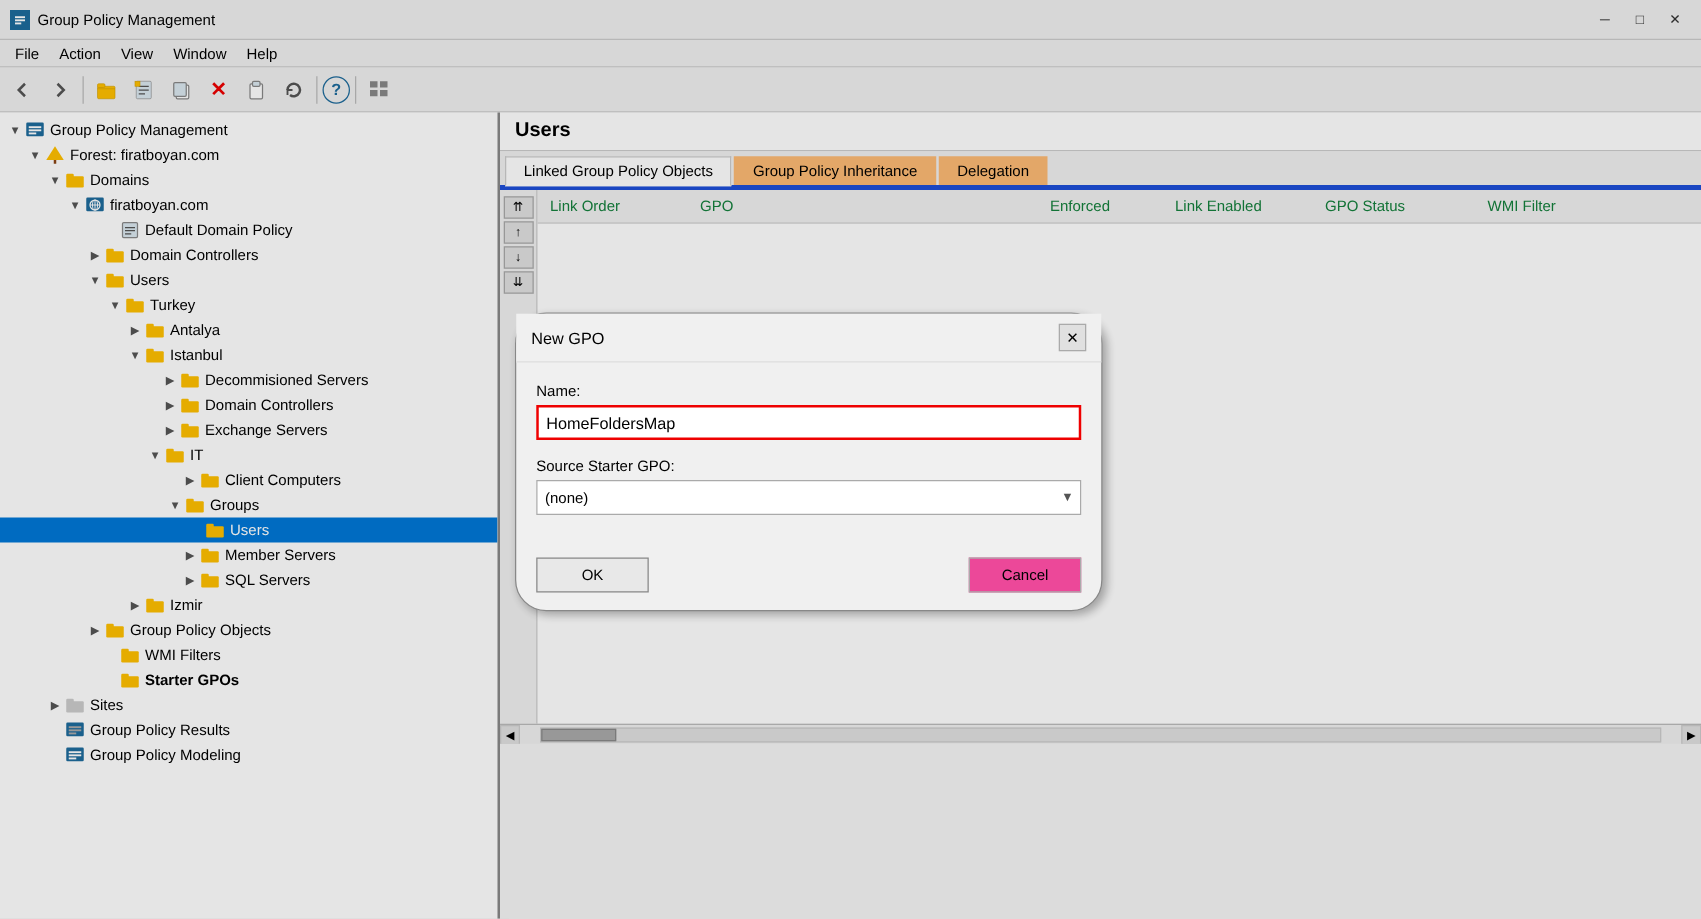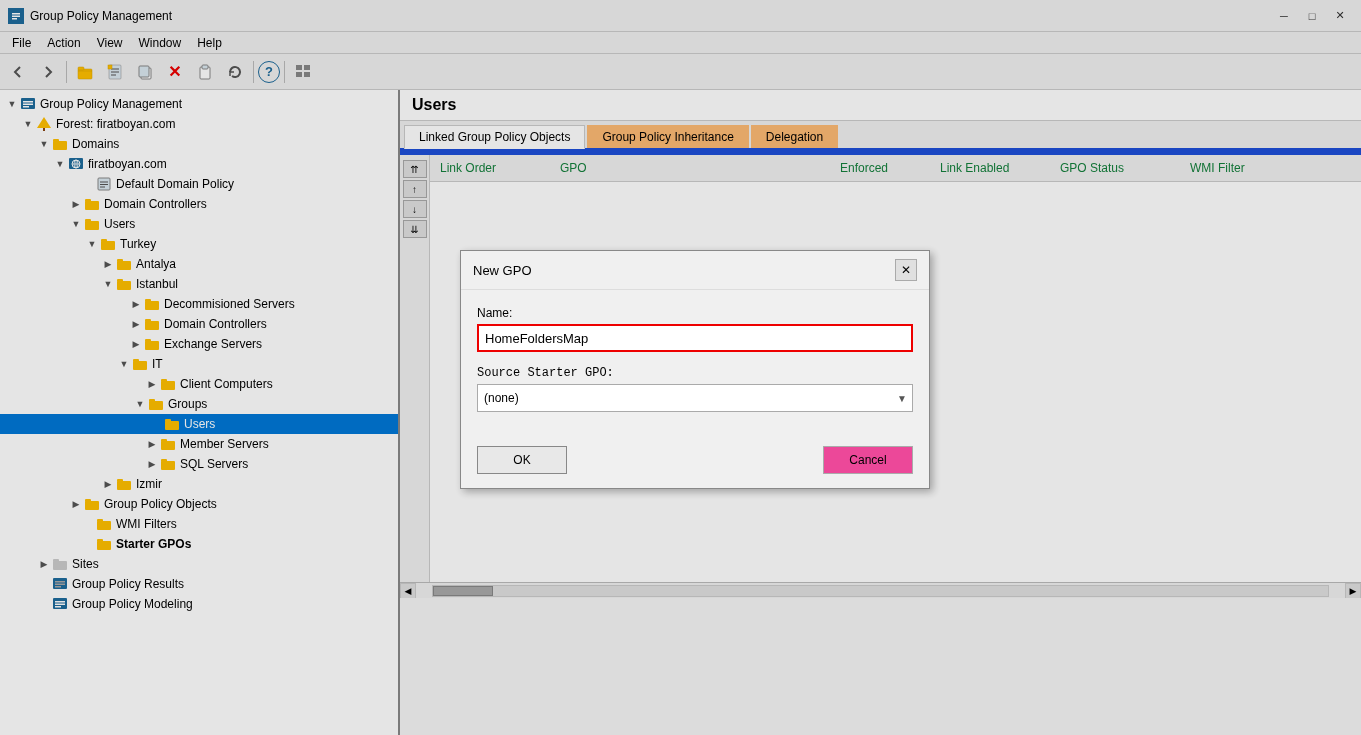--- a/index.html
+++ b/index.html
@@ -149,21 +149,21 @@
       background: white;
       padding: 6px 12px;
       font-size: 16px;
       font-weight: bold;
       border-bottom: 1px solid #ccc;
     }
 
     .tab-bar {
       background: #f0f0f0;
       display: flex;
-      border-bottom: 7px solid #1d4ed8;
+      border-bottom: 4px solid #1d4ed8;
       padding: 0 4px;
       padding-top: 4px;
     }
     .tab {
       padding: 4px 14px;
       cursor: pointer;
       border: 1px solid transparent;
       border-bottom: none;
       background: #fdba74;
       margin-right: 2px;
@@ -279,21 +279,20 @@
       padding: 2px 6px;
       font-size: 13px;
       margin-bottom: 14px;
       outline: none;
       background: white;
     }
 
     .dialog-select-label {
       font-size: 12px;
       margin-bottom: 4px;
-      font-family: Liberation Mono, monospace;
     }
 
     .dialog-select {
       width: 100%;
       height: 28px;
       border: 1px solid #aaa;
       padding: 2px 6px;
       font-size: 12px;
       background: white;
       appearance: none;
@@ -801,21 +800,21 @@
         <div class="scrollbar-thumb"></div>
       </div>
       <div class="scroll-arrow">▶</div>
     </div>
 
   </div>
 
 </div>
 
 <div class="dialog-overlay">
-  <div class="dialog" style="position: absolute; top: 250px; left: 460px;">
+  <div class="dialog" style="position: absolute; top: 250px; left: 412px; border-radius: 25px;">
 
     <div class="dialog-title-bar">
       <span class="dialog-title">New GPO</span>
       <button class="dialog-close-btn">✕</button>
     </div>
 
     <div class="dialog-body">
       <div class="dialog-field-label">Name:</div>
       <input class="dialog-input" type="text" value="HomeFoldersMap" style="">
 

